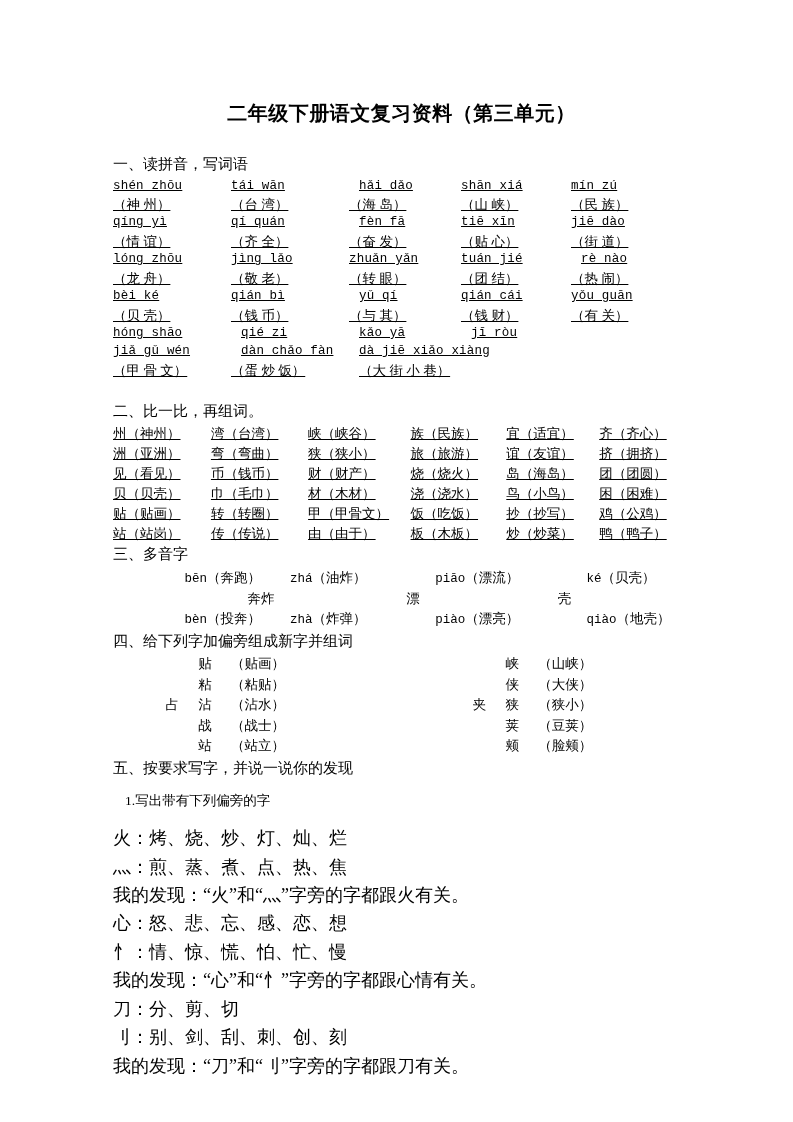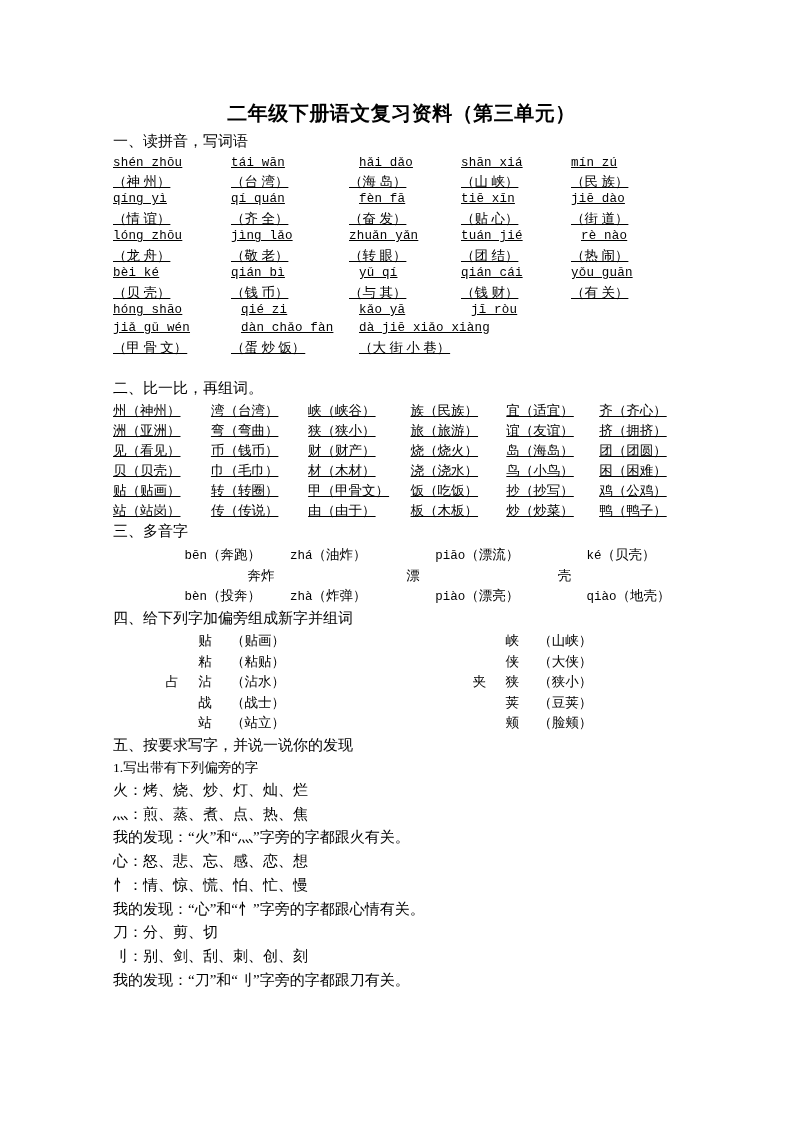--- a/index.html
+++ b/index.html
@@ -19,32 +19,32 @@
     width: 793px;
     height: 1122px;
     box-sizing: border-box;
     padding: 100px 103px 0 113px;
   }
   .doc-title {
     text-align: center;
     font-size: 20px;
     font-weight: 700;
     letter-spacing: 0.5px;
-    margin: 0 0 3px 0;
+    margin: 0 0 26px 0;
     font-family: "Liberation Serif", "DejaVu Serif", serif;
   }
   .section-head {
     font-size: 15px;
     margin: 0 0 2px 0;
     line-height: 1.5;
     white-space: nowrap;
   }
   .sub-head {
     font-size: 13.5px;
-    margin: 0;
+    margin: 12px;
     line-height: 1.55;
     white-space: nowrap;
   }
 
   
   .pinyin-block {
     margin-top: 2px;
     margin-bottom: 0;
     text-decoration: underline;
   }
@@ -153,21 +153,21 @@
     box-sizing: border-box;
   }
   .rad-word {
     box-sizing: border-box;
   }
   .rad-half-left { padding-left: 4px; }
   .rad-half-right { padding-left: 24px; }
 
   
   .text-line {
-    font-size: 15px;
+    font-size: 18px;
     line-height: 1.6;
     white-space: nowrap;
     margin: 0;
   }
   .text-line.tight {
     line-height: 1.58;
   }
 </style>
 </head>
 <body>

